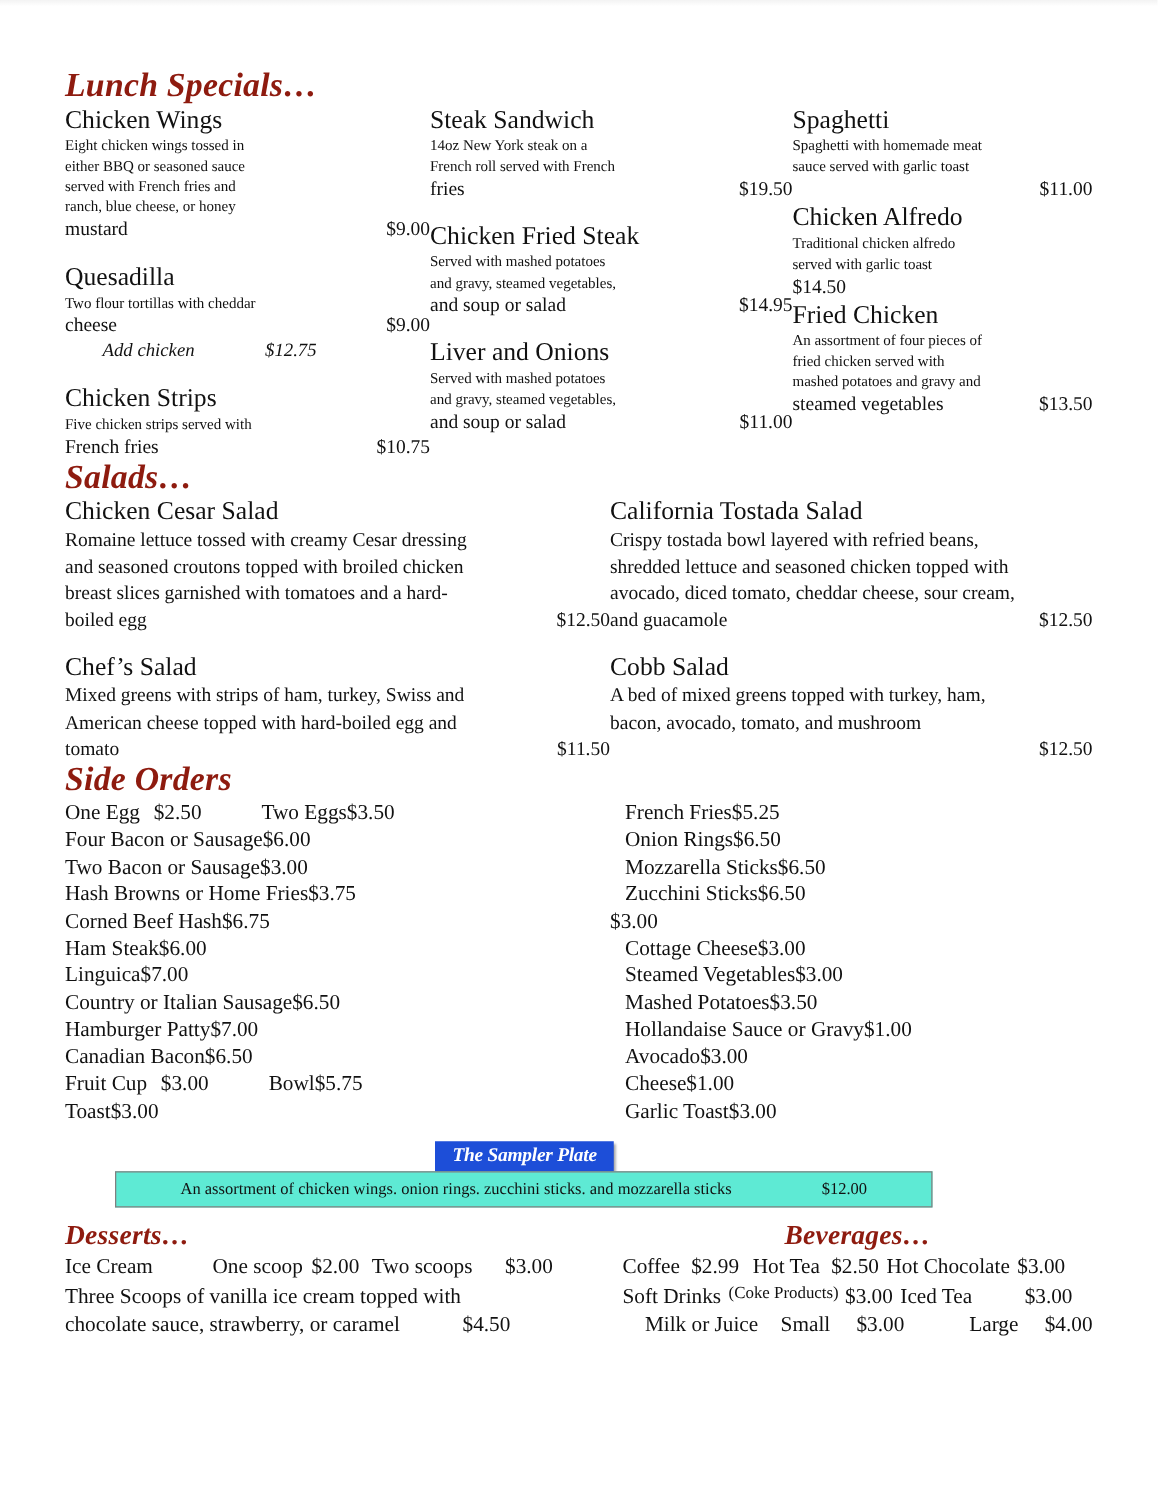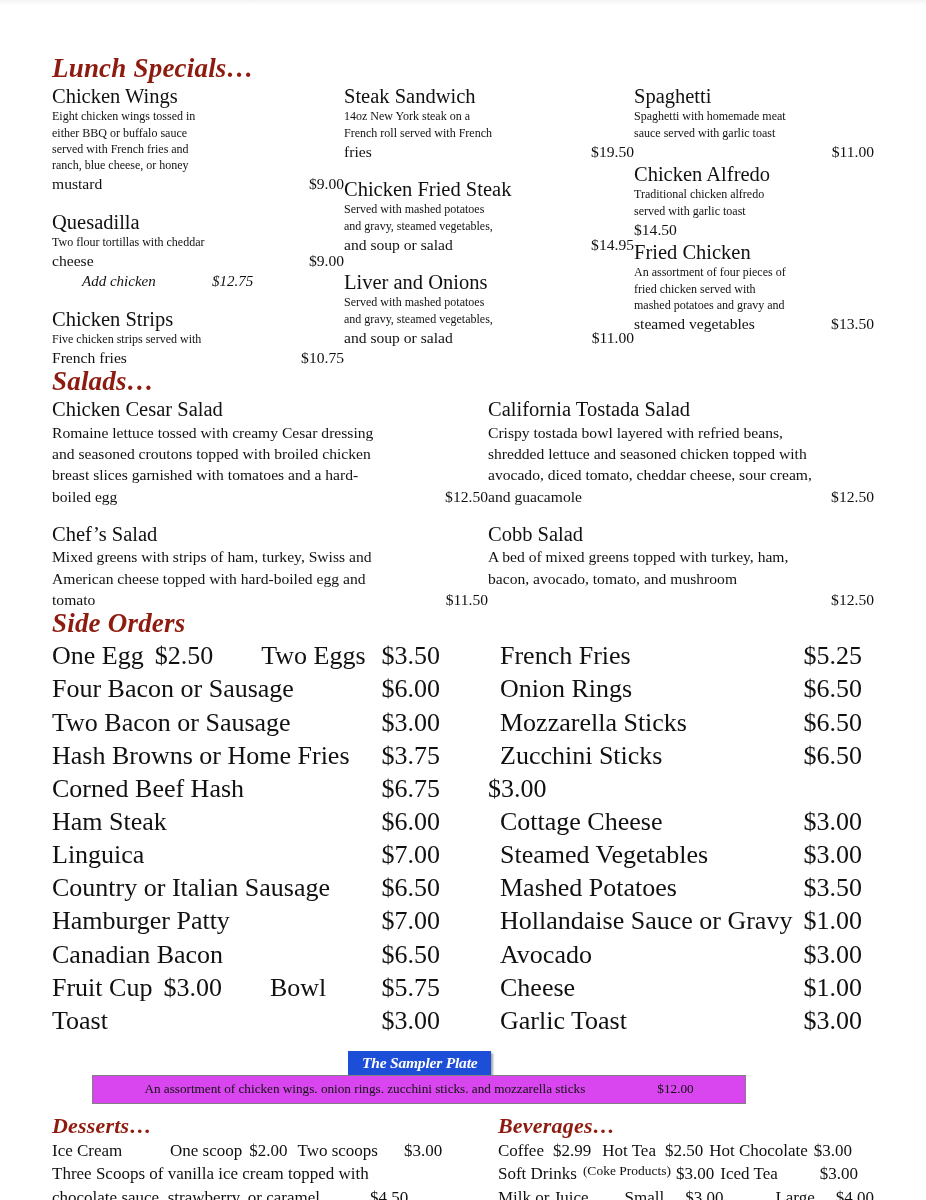--- a/index.html
+++ b/index.html
@@ -120,22 +120,22 @@
 
   
   .sides-cols {
     display: flex;
     margin-top: 2px;
   }
   .side-col-left { width: 436px; }
   .side-col-right { width: 386px; }
   .side-row {
     display: flex;
-    justify-content: space-between;
-    font-size: 26px;
+    justify-content: flex-start;
+    font-size: 17px;
     line-height: 1.275;
     white-space: nowrap;
   }
   .side-row .sname { display: flex; }
   .side-row .sname .inline-price { margin-left: 11px; }
   .side-row .sname .alt-label { margin-left: 48px; }
   .side-row .sprice { padding-right: 48px; }
   .side-col-right .side-row .sname { padding-left: 12px; }
   .side-col-right .side-row .sprice { padding-right: 12px; }
 
@@ -157,37 +157,37 @@
     padding: 3px 14px 4px 14px;
     box-shadow: 2px 2px 2px rgba(0,0,0,0.35);
     letter-spacing: -0.2px;
   }
   .sampler-box {
     position: absolute;
     left: 40px;
     top: 24px;
     width: 654px;
     border: 1px solid #808080;
-    background: #d946ef;
+    background: #5eead4;
     box-sizing: border-box;
     padding: 5px 0 6px 0;
     font-size: 13.2px;
     display: flex;
     justify-content: center;
   }
   .sampler-box .sb-desc { }
   .sampler-box .sb-price { margin-left: 72px; }
 
   
   .bottom-cols {
     display: flex;
     margin-top: 12px;
   }
   .bc1 { width: 446px; }
-  .bc2 { width: 376px; }
+  .bc2 { width: 376px; text-align: center; }
   .bot-row {
     font-size: 17px;
     line-height: 1.38;
     display: flex;
     white-space: nowrap;
   }
   .bot-row .g { }
   .tiny { font-size: 13.5px; }
 </style>
 </head>
@@ -200,21 +200,21 @@
 
     <div class="section-head">Lunch Specials…</div>
 
     <div class="lunch-cols">
 
       <div class="lc1">
 
         <div class="item">
           <div class="item-name">Chicken Wings</div>
           <div class="desc">Eight chicken wings tossed in</div>
-          <div class="desc">either BBQ or buffalo sauce</div>
+          <div class="desc">either BBQ or seasoned sauce</div>
           <div class="desc">served with French fries and</div>
           <div class="desc">ranch, blue cheese, or honey</div>
           <div class="desc-row">
             <span>mustard</span>
             <span>$9.00</span>
           </div>
         </div>
 
         <div class="spacer-sm"></div>
 

